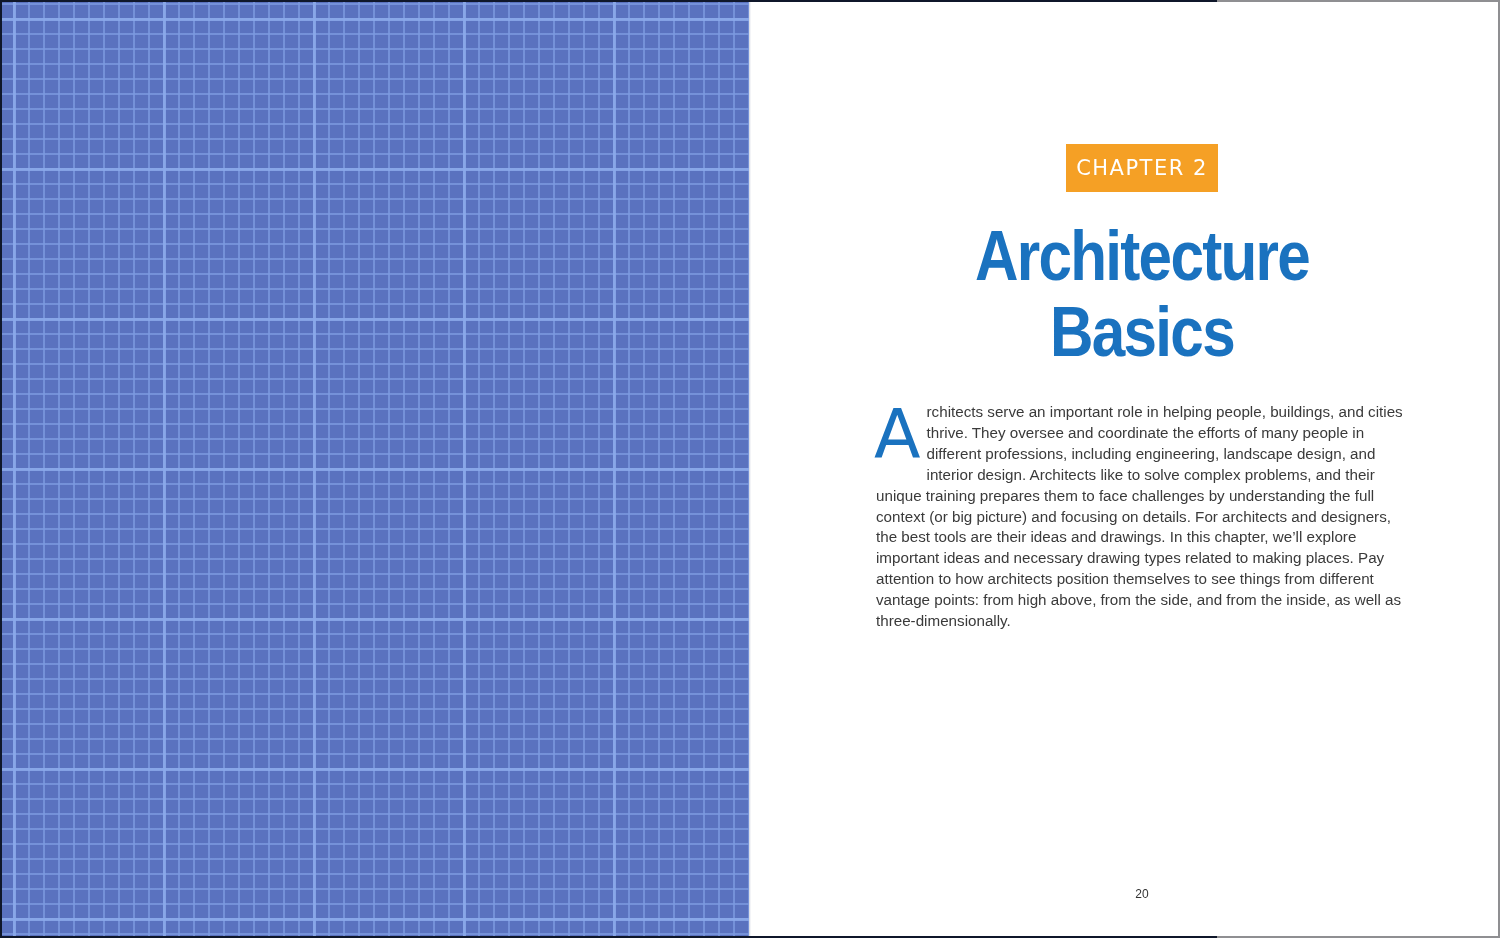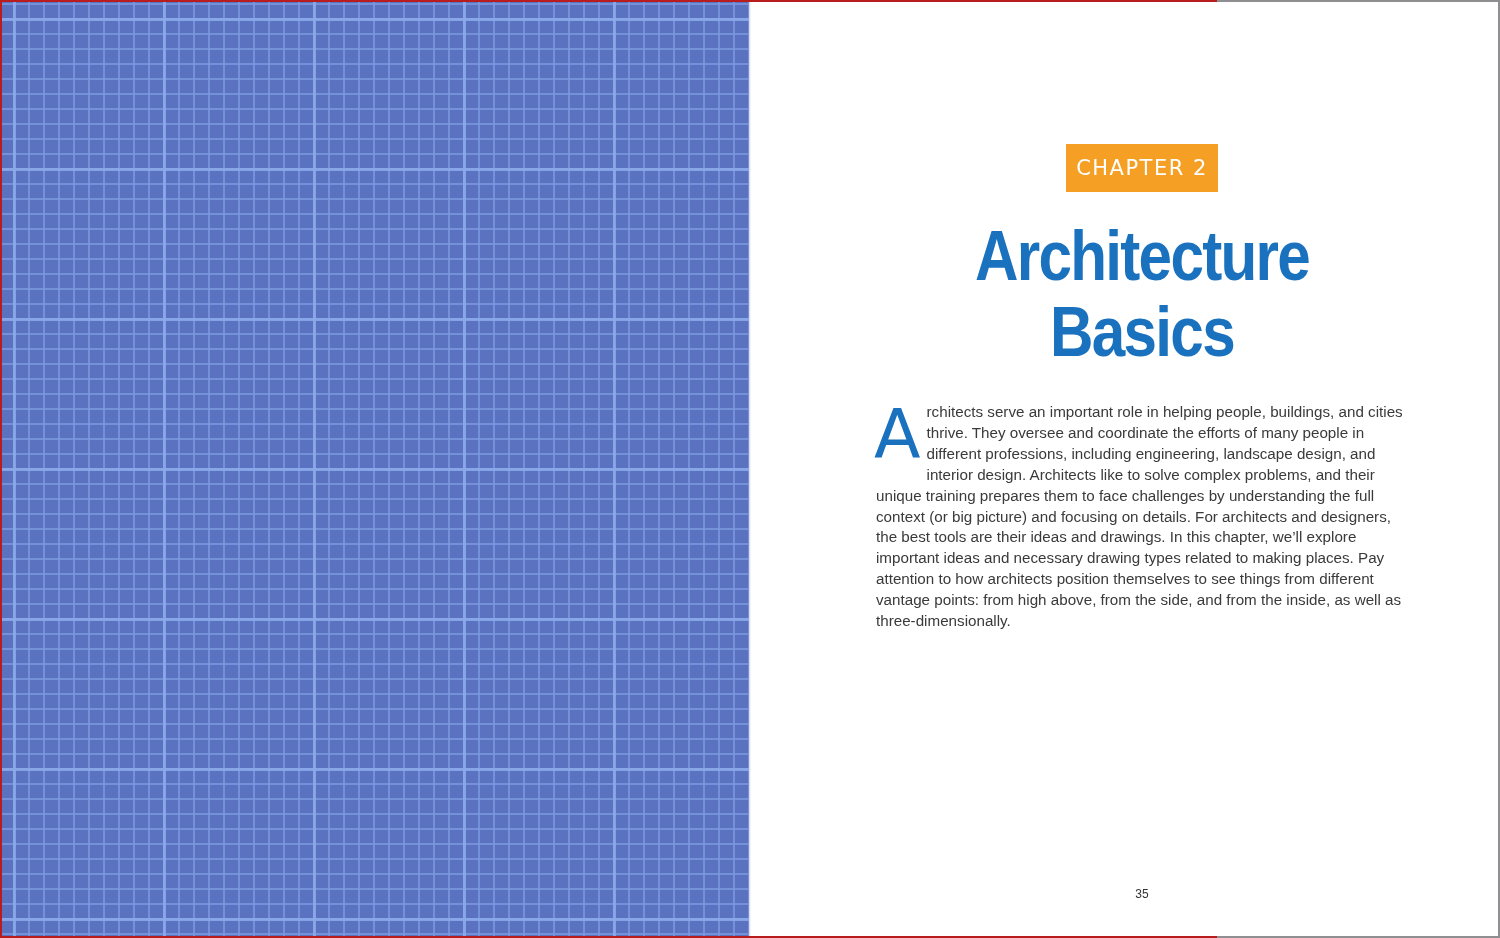--- a/index.html
+++ b/index.html
@@ -9,21 +9,21 @@
       height: 938px;
       overflow: hidden;
       background: #8f8f92;
     }
     .spread {
       position: absolute;
       left: 0; top: 0;
       width: 1217px;
       height: 938px;
       box-sizing: border-box;
-      border: 2px solid #b91c1c;
+      border: 2px solid #0f172a;
       border-top-width: 2px;
       background: #ffffff;
     }
     .left-page {
       position: absolute;
       left: 0;
       top: 0;
       width: 747px;
       height: 934px;
       background-color: #5a72bf;
@@ -122,15 +122,15 @@
 <div class="spread">
   <div class="left-page"></div>
   <div class="gutter"></div>
   <div class="right-page">
     <div class="chapter-badge">CHAPTER 2</div>
     <div class="title">
       <span>Architecture</span>
       <span>Basics</span>
     </div>
     <p class="body-text"><span class="drop-cap">A</span><span>rchitects serve an important role in helping people, buildings, and cities thrive. They oversee and coordinate the efforts of many people in different professions, including engineering, landscape design, and interior design. Architects like to solve complex problems, and their unique training prepares them to face challenges by understanding the full context (or big picture) and focusing on details. For architects and designers, the best tools are their ideas and drawings. In this chapter, we’ll explore important ideas and necessary drawing types related to making places. Pay attention to how architects position themselves to see things from different vantage points: from high above, from the side, and from the inside, as well as three-dimensionally.</span></p>
-    <div class="page-number">35</div>
+    <div class="page-number">20</div>
   </div>
 </div>
 
 </body></html>

